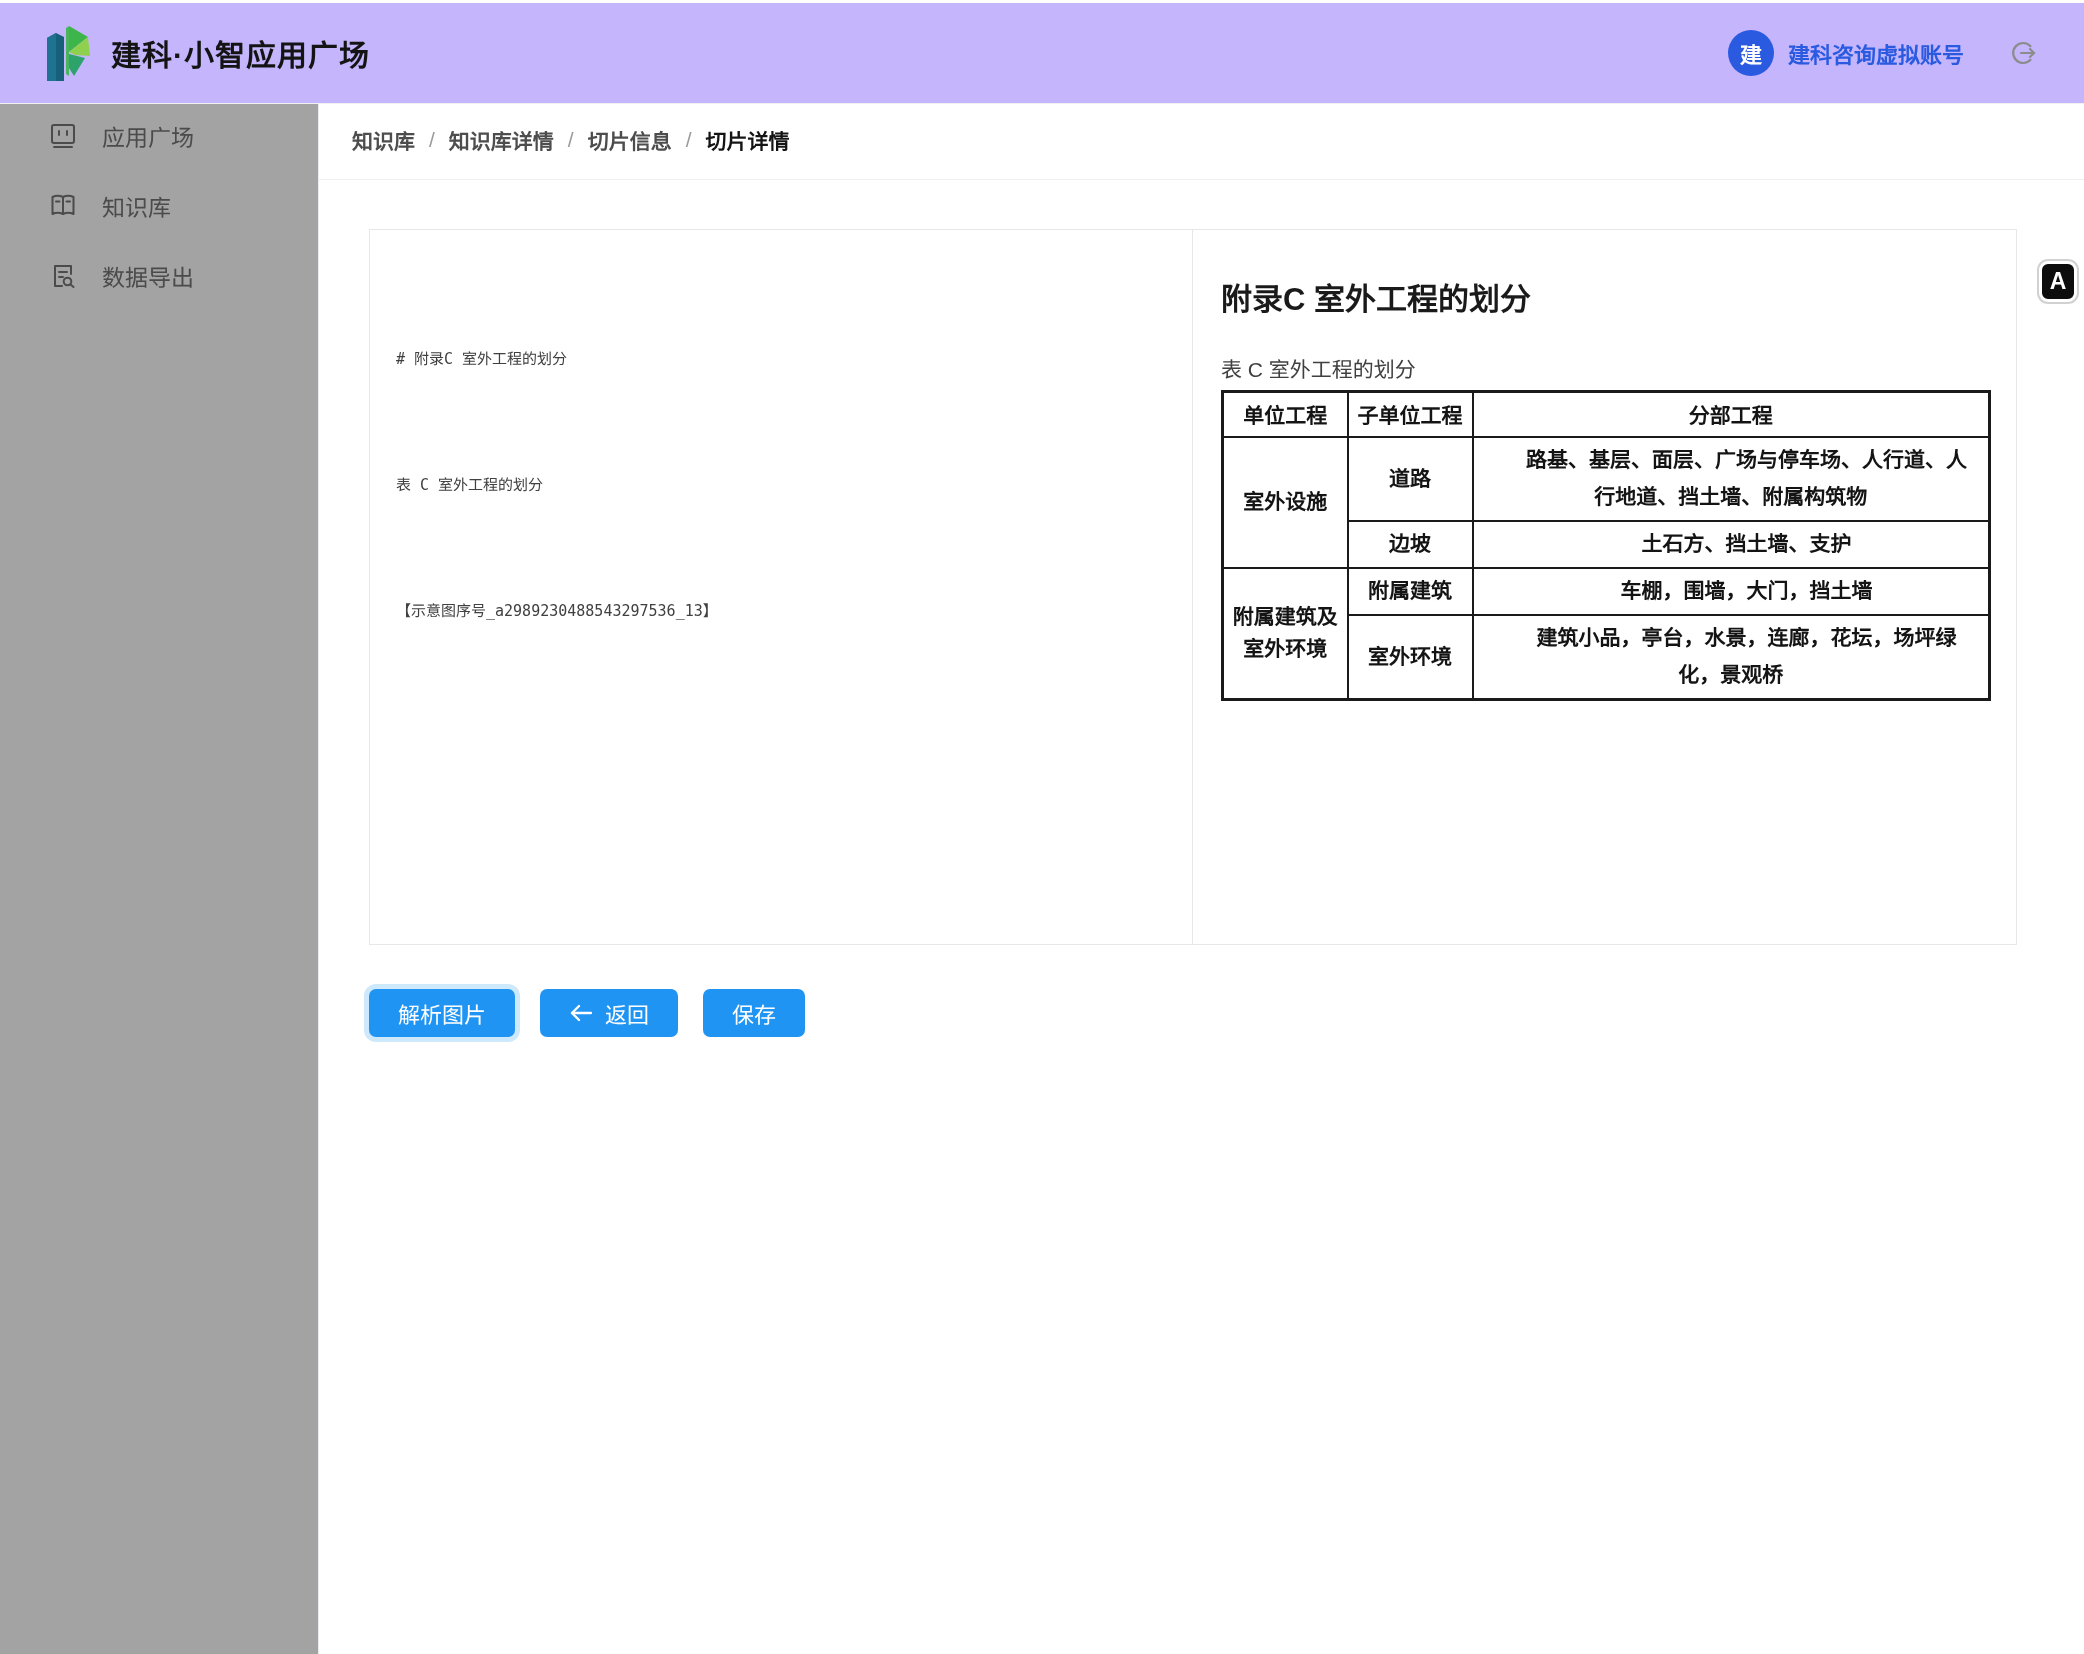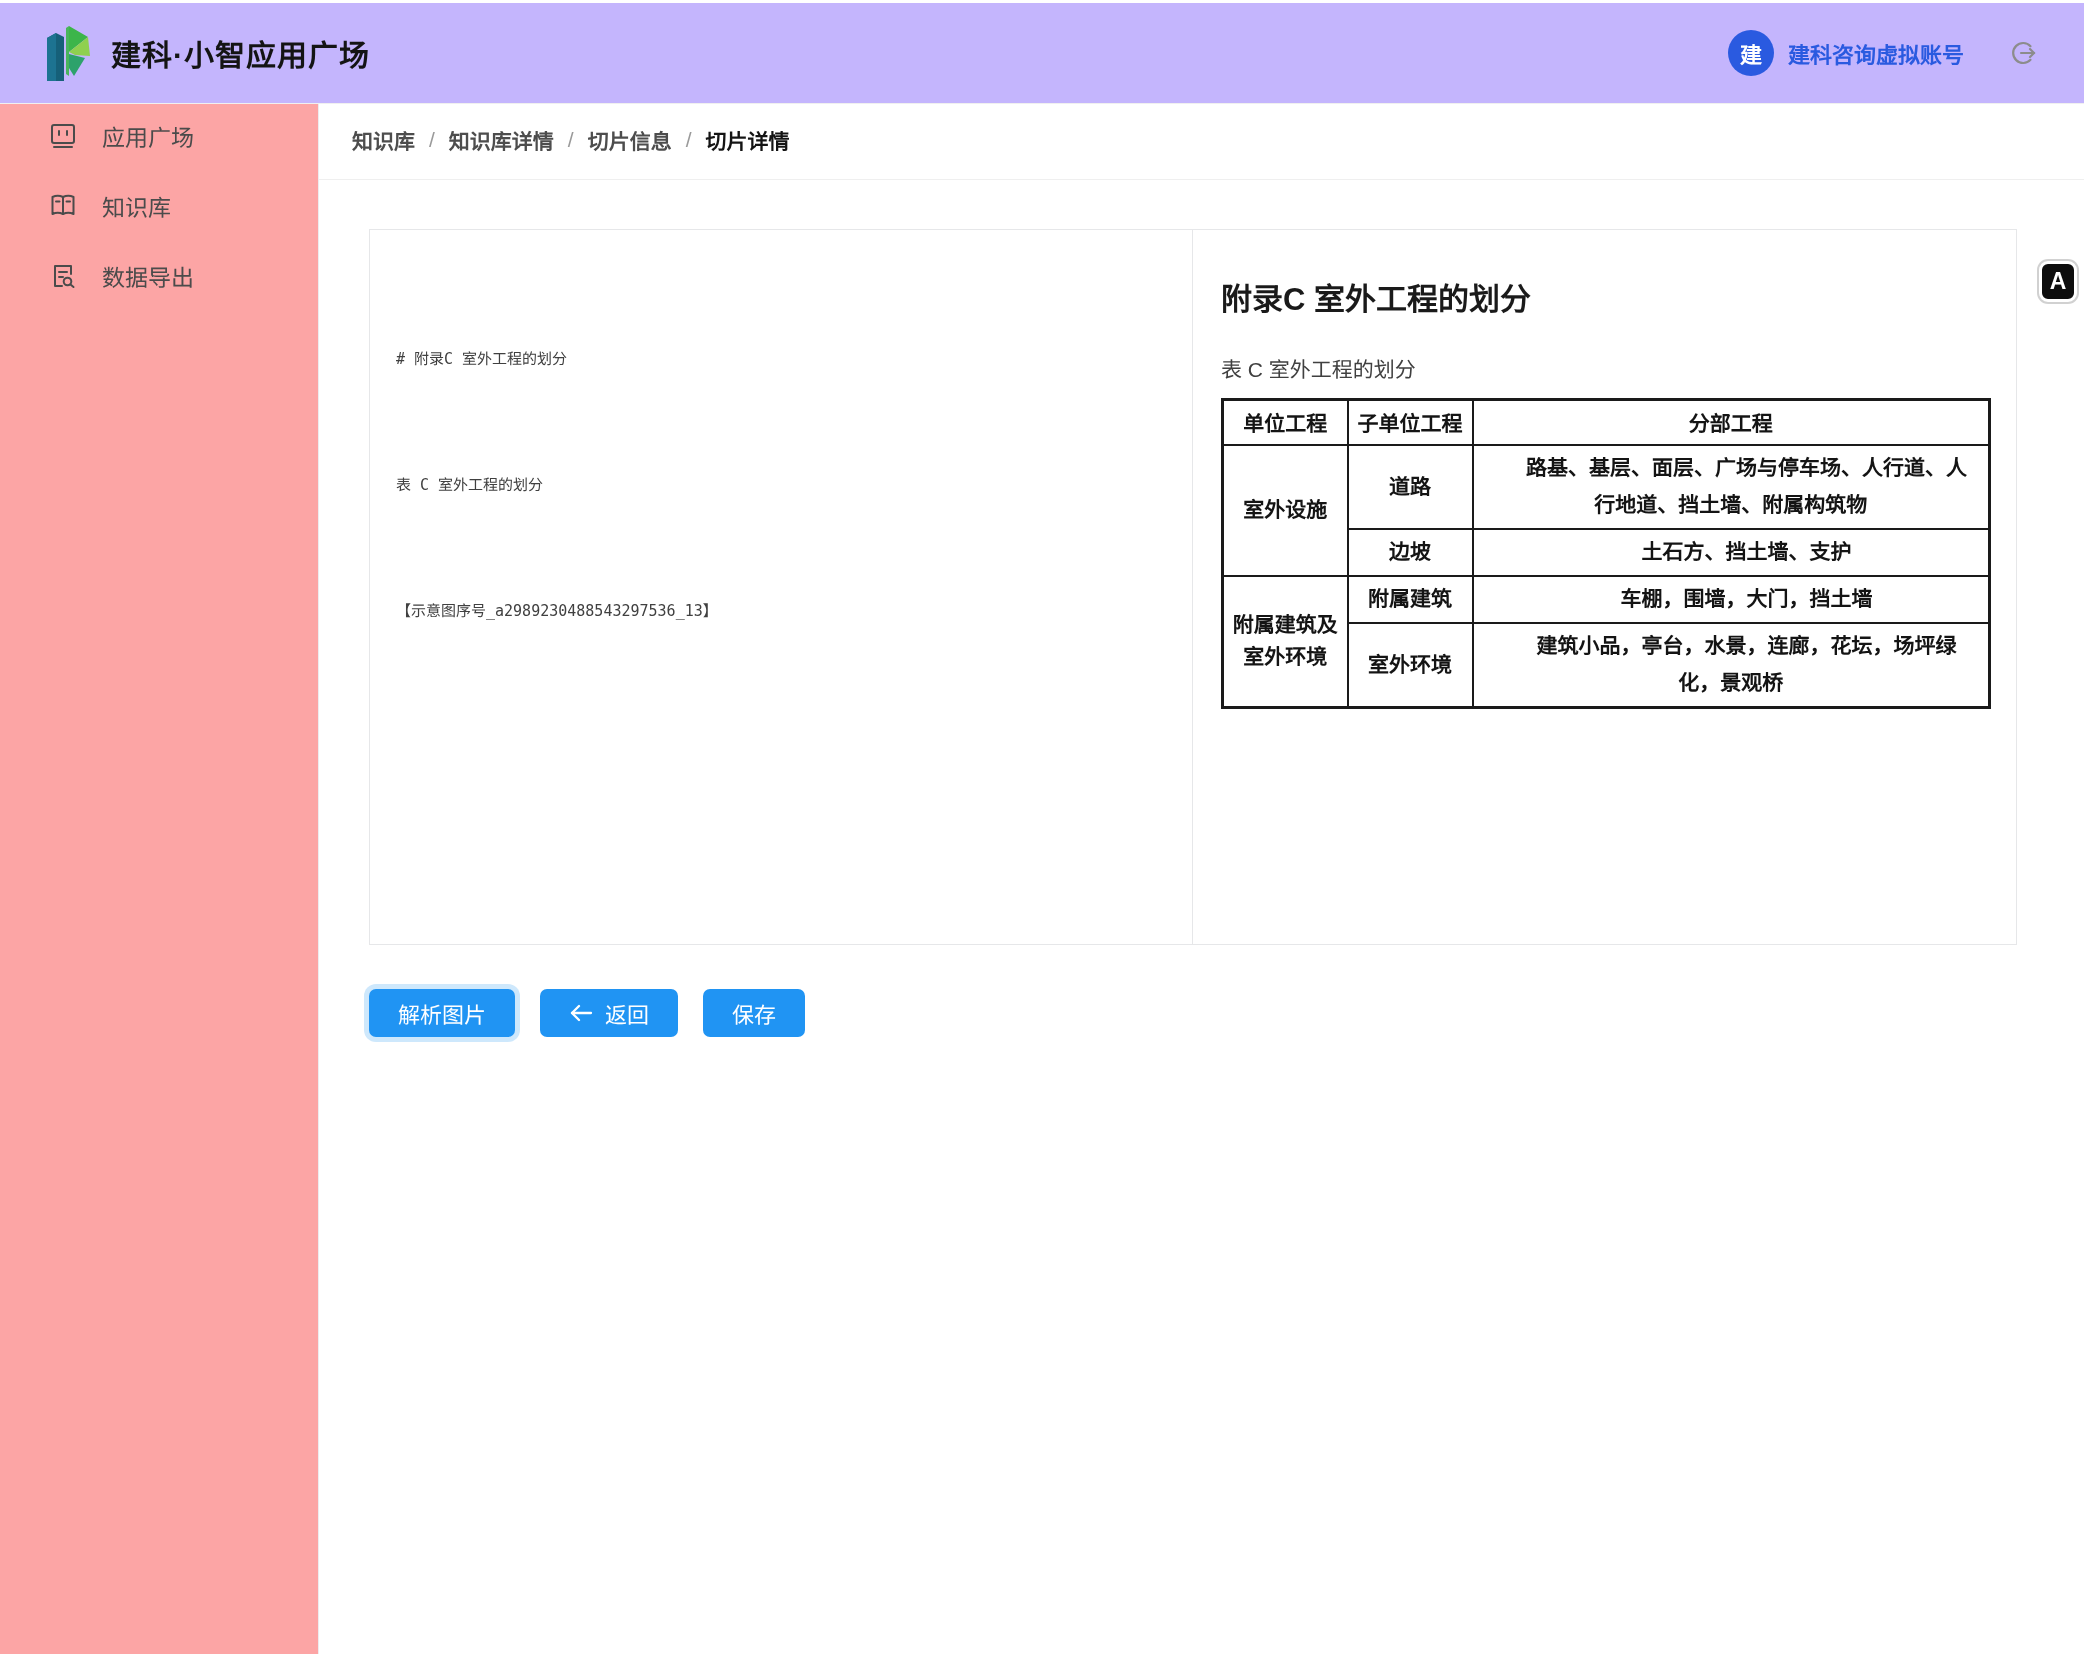--- a/index.html
+++ b/index.html
@@ -22,21 +22,21 @@
   .avatar{
     width:46px;height:46px;border-radius:50%;background:#2a5ae0;
     color:#fff;font-size:22px;font-weight:700;
     display:flex;align-items:center;justify-content:center;
   }
   .account-name{font-size:22px;font-weight:700;color:#2a5ae0;margin-right:32px;}
   .logout{width:26px;height:26px;cursor:pointer;}
   
   .sidebar{
     position:absolute;left:0;top:101px;width:319px;height:1553px;
-    background:#fca5a5;border-right:1px solid #ececf0;box-sizing:border-box;
+    background:#a3a3a3;border-right:1px solid #ececf0;box-sizing:border-box;
   }
   .side-item{
     display:flex;align-items:center;gap:26px;
     height:70px;padding-left:50px;cursor:pointer;
     color:#4b4b4b;font-size:23px;
   }
   .side-item .sicon{width:26px;height:26px;flex:0 0 26px;}
   
   .crumb-bar{
     position:absolute;left:319px;top:101px;width:1765px;height:79px;
@@ -57,21 +57,21 @@
     width:823px;flex:0 0 823px;border-right:1px solid #e6e7e9;box-sizing:border-box;
     padding:24px 26px;outline:none;
     font-family:"DejaVu Sans Mono","Liberation Mono",monospace;
     font-size:15px;line-height:42px;color:#404040;white-space:pre-wrap;
   }
   .preview-pane{flex:1;box-sizing:border-box;padding:20px 28px;overflow:hidden;}
   .preview-title{font-size:31px;font-weight:700;color:#1a1a1a;margin:30px 0 0 0;line-height:40px;}
   .preview-caption{font-size:21px;color:#404040;margin-top:36px;line-height:28px;}
   
   .scan-table{
-    border-collapse:collapse;margin-top:14px;width:767px;table-layout:fixed;
+    border-collapse:collapse;margin-top:6px;width:767px;table-layout:fixed;
     font-family:"Liberation Serif","DejaVu Serif",serif;
     font-size:21px;font-weight:600;color:#141414;
     border:3px solid #1a1a1a;
   }
   .scan-table th,.scan-table td{border:2px solid #1a1a1a;box-sizing:border-box;}
   .scan-table th{height:45px;font-weight:700;text-align:center;}
   .cell-c{text-align:center;vertical-align:middle;line-height:32px;padding:2px 6px;}
   .cell-p{text-align:center;vertical-align:middle;line-height:37px;padding:4px 12px;text-indent:1.5em;}
   .col-u{width:125px;} .col-s{width:125px;} .col-p{width:517px;}
   .r-tall{height:83px;} .r-mid{height:40px;} .r-big{height:80px;}

